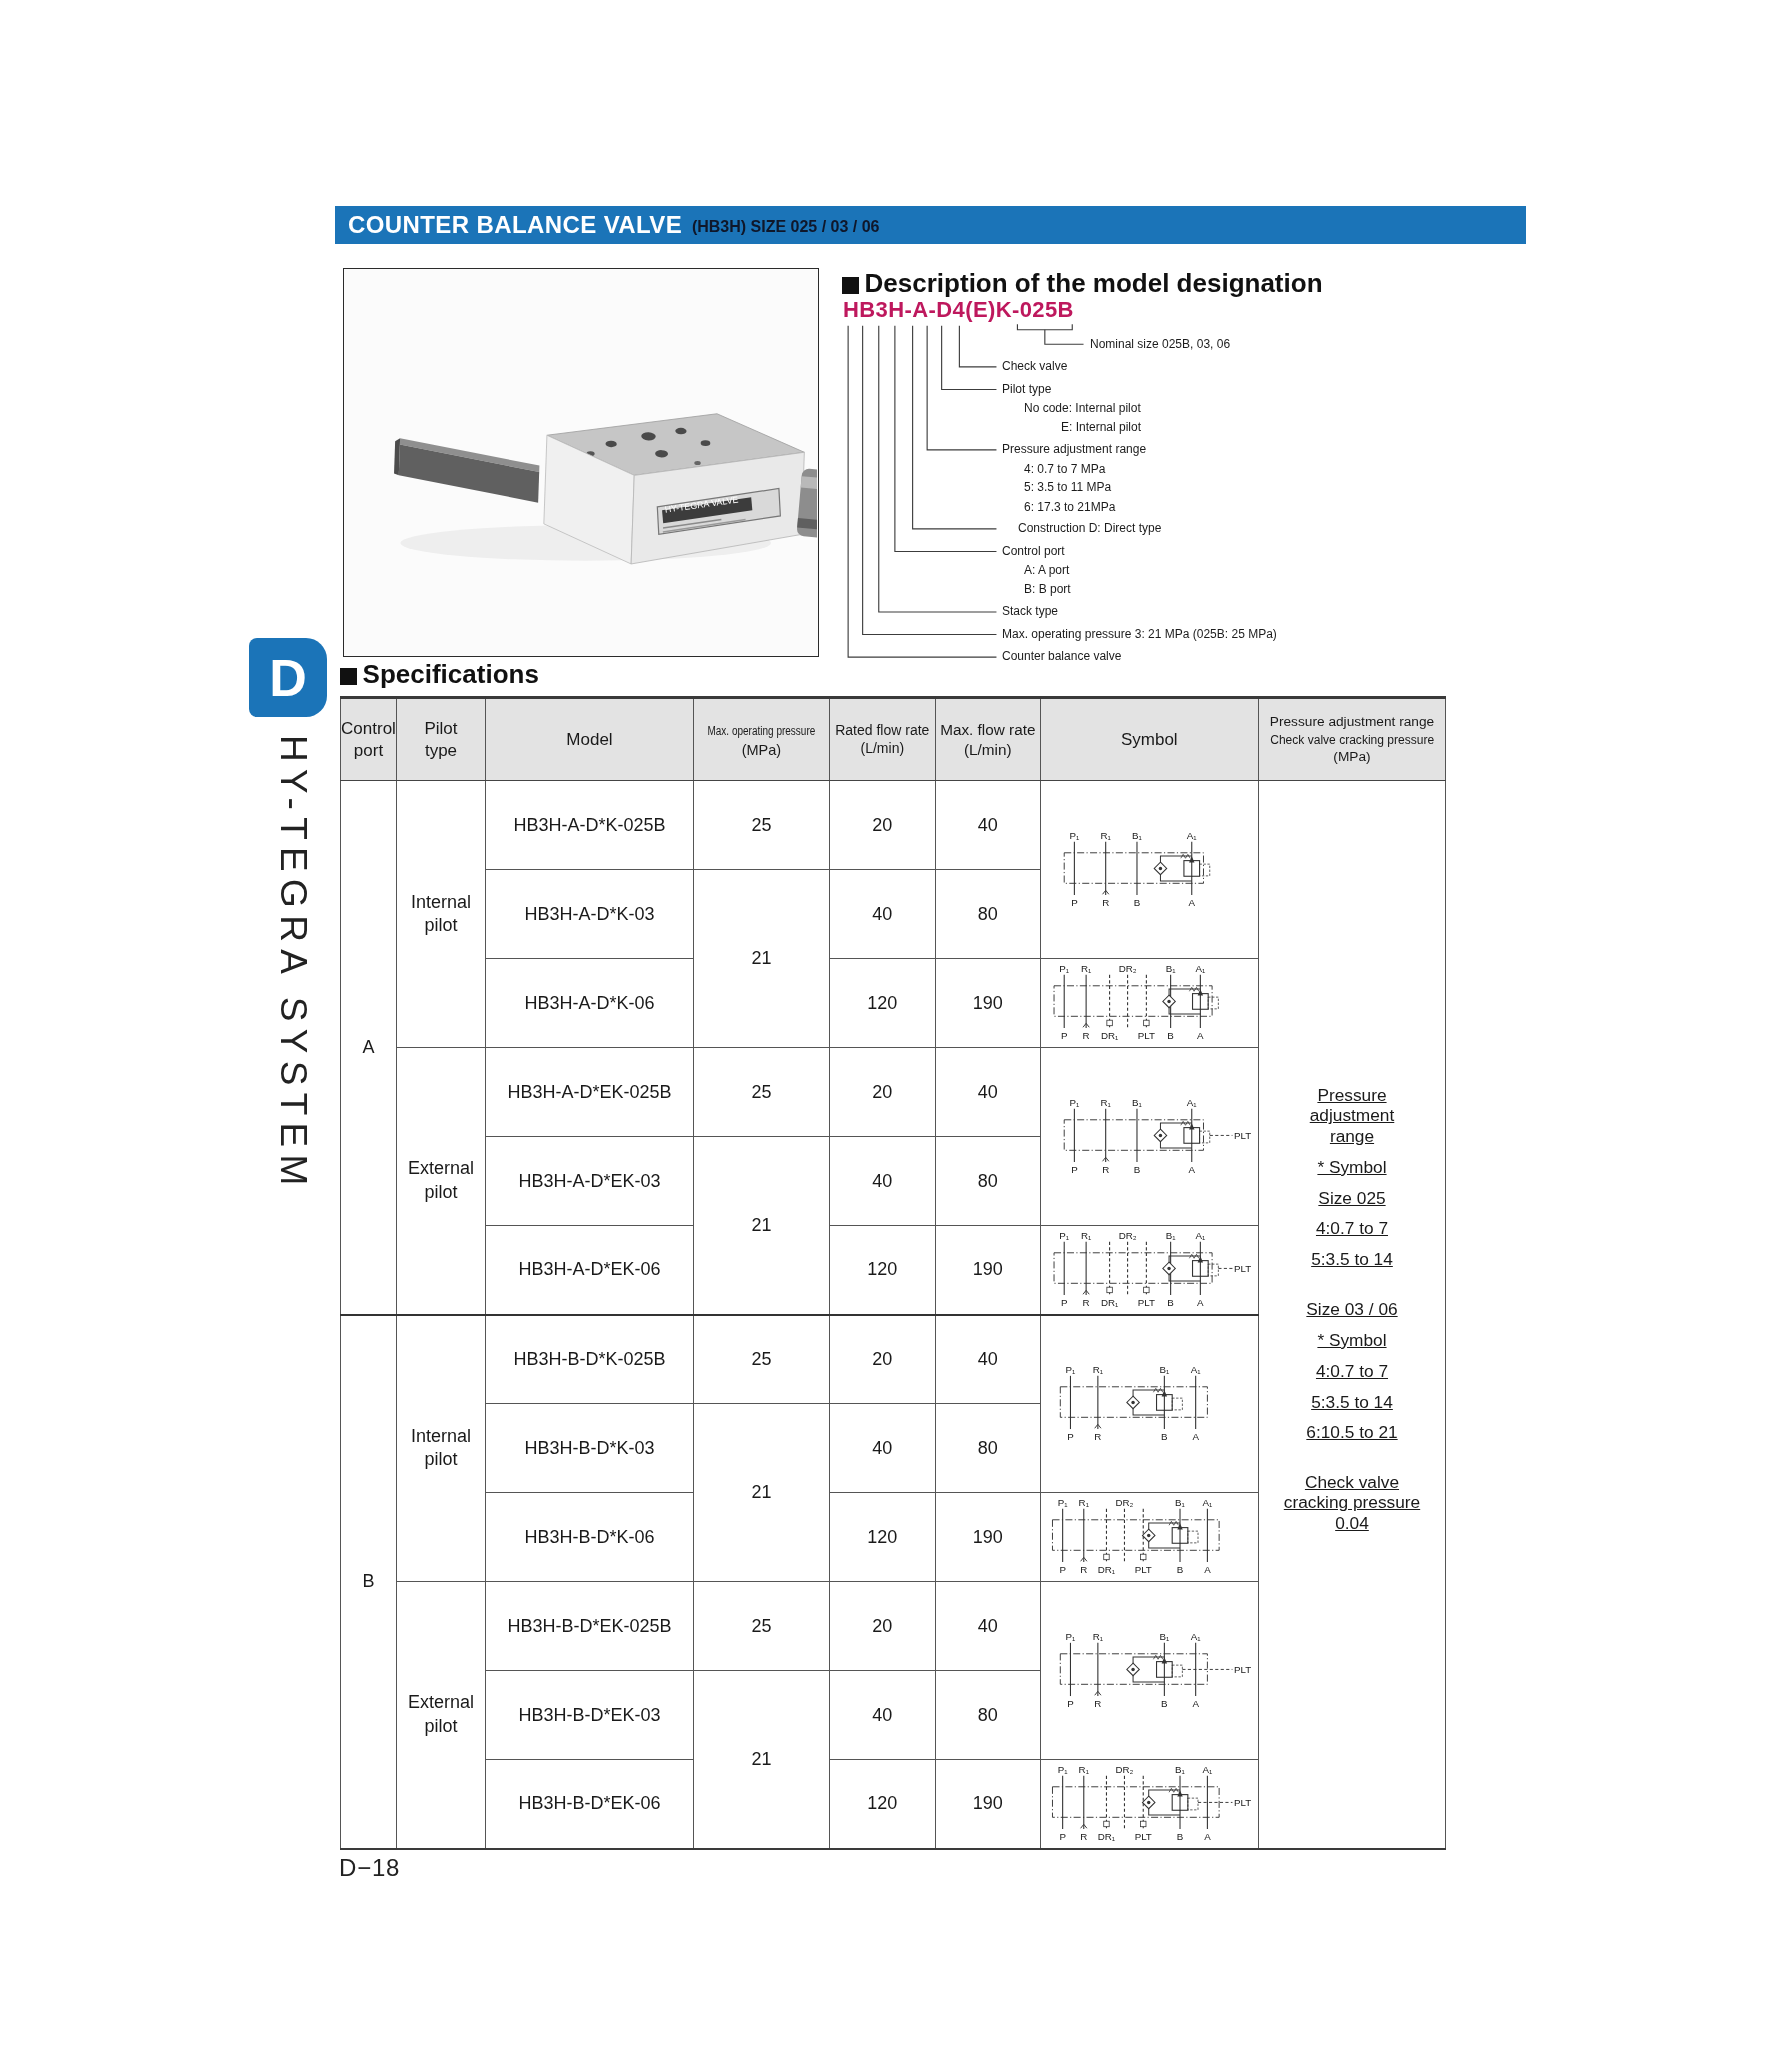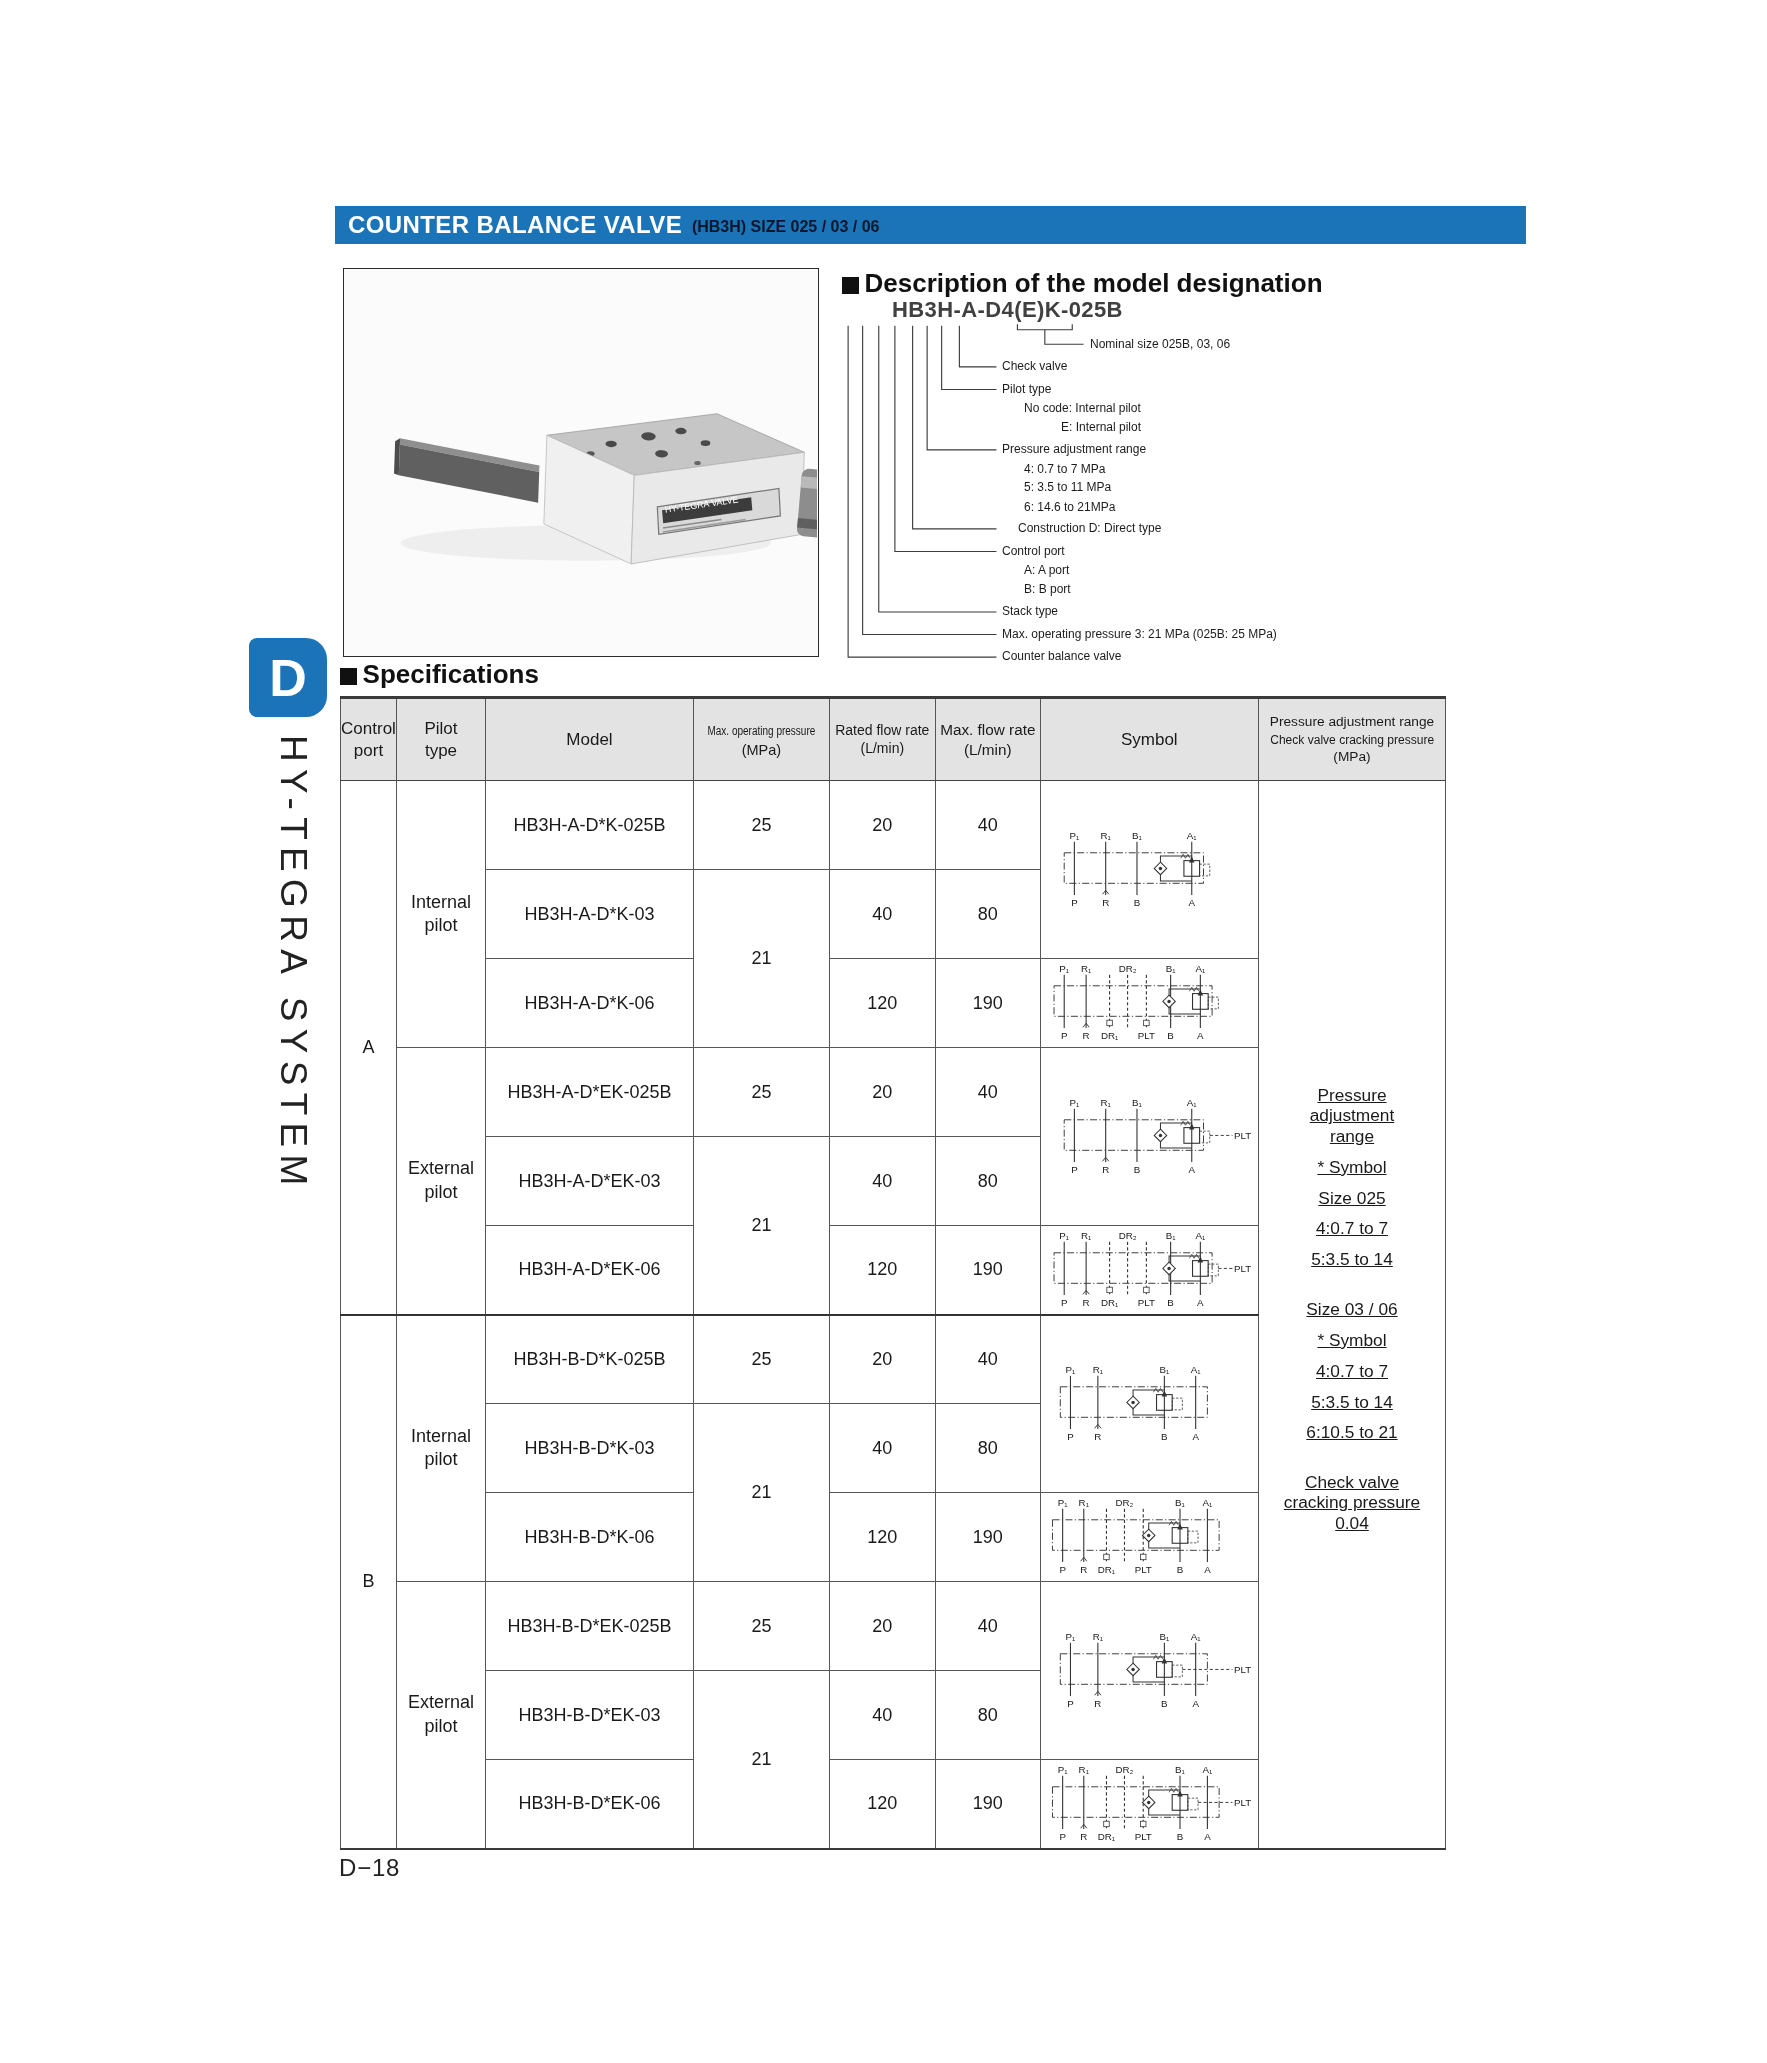--- a/index.html
+++ b/index.html
@@ -9,21 +9,21 @@
   .title-bar{position:absolute;left:335px;top:206px;width:1191px;height:38px;
              background:#1b74b8;display:flex;align-items:center;padding-left:13px;box-sizing:border-box;}
   .title-main{color:#fff;font-weight:bold;font-size:24px;letter-spacing:0.4px;}
   .title-sub{color:#0f172a;font-weight:bold;font-size:16px;margin-left:9.7px;padding-top:4.8px;}
   
   .photo-frame{position:absolute;left:343px;top:268px;width:476px;height:389px;
                border:1.6px solid #2b2b2b;background:#fcfcfc;box-sizing:border-box;}
   
   .sec-heading{position:absolute;font-weight:bold;font-size:26px;color:#111;}
   .bullet{display:inline-block;width:17px;height:17px;background:#111;margin-right:5.6px;vertical-align:-1.6px;}
-  .model-code{position:absolute;left:892px;top:297px;font-weight:bold;font-size:22px;letter-spacing:0.4px;color:#404040;}
+  .model-code{position:absolute;left:843px;top:297px;font-weight:bold;font-size:22px;letter-spacing:0.4px;color:#be185d;}
   
   .co{position:absolute;font-size:12px;line-height:21px;color:#1c1c1c;white-space:nowrap;}
   
   .d-tab{position:absolute;left:249px;top:638px;width:78px;height:79px;background:#1b74b8;
          border-radius:8px 21px 21px 8px;display:flex;align-items:center;justify-content:center;}
   .d-tab span{color:#fff;font-weight:bold;font-size:52px;}
   .side-text{position:absolute;left:313px;top:735px;transform:rotate(90deg);transform-origin:0 0;
              font-size:37px;letter-spacing:7.3px;color:#222;white-space:nowrap;line-height:40px;}
   
   table.spec{position:absolute;left:340px;top:696px;border-collapse:collapse;table-layout:fixed;
@@ -135,21 +135,21 @@
   </svg>
 
   <div class="co" style="left:1090px;top:334px;">Nominal size  025B, 03, 06</div>
   <div class="co" style="left:1002px;top:356px;">Check valve</div>
   <div class="co" style="left:1002px;top:379px;">Pilot type</div>
   <div class="co" style="left:1024px;top:398px;">No code: Internal pilot</div>
   <div class="co" style="left:1061px;top:417px;">E: Internal pilot</div>
   <div class="co" style="left:1002px;top:439px;">Pressure adjustment range</div>
   <div class="co" style="left:1024px;top:459px;">4: 0.7 to 7 MPa</div>
   <div class="co" style="left:1024px;top:477px;">5: 3.5 to 11 MPa</div>
-  <div class="co" style="left:1024px;top:497px;">6: 14.6 to 21MPa</div>
+  <div class="co" style="left:1024px;top:497px;">6: 17.3 to 21MPa</div>
   <div class="co" style="left:1002px;top:518px;margin-left:16px;">Construction  D: Direct type</div>
   <div class="co" style="left:1002px;top:541px;">Control port</div>
   <div class="co" style="left:1024px;top:560px;">A: A port</div>
   <div class="co" style="left:1024px;top:579px;">B: B port</div>
   <div class="co" style="left:1002px;top:601px;">Stack type</div>
   <div class="co" style="left:1002px;top:624px;">Max. operating pressure  3: 21 MPa (025B: 25 MPa)</div>
   <div class="co" style="left:1002px;top:646px;">Counter balance valve</div>
 
   <div class="d-tab">
     <span>D</span>

